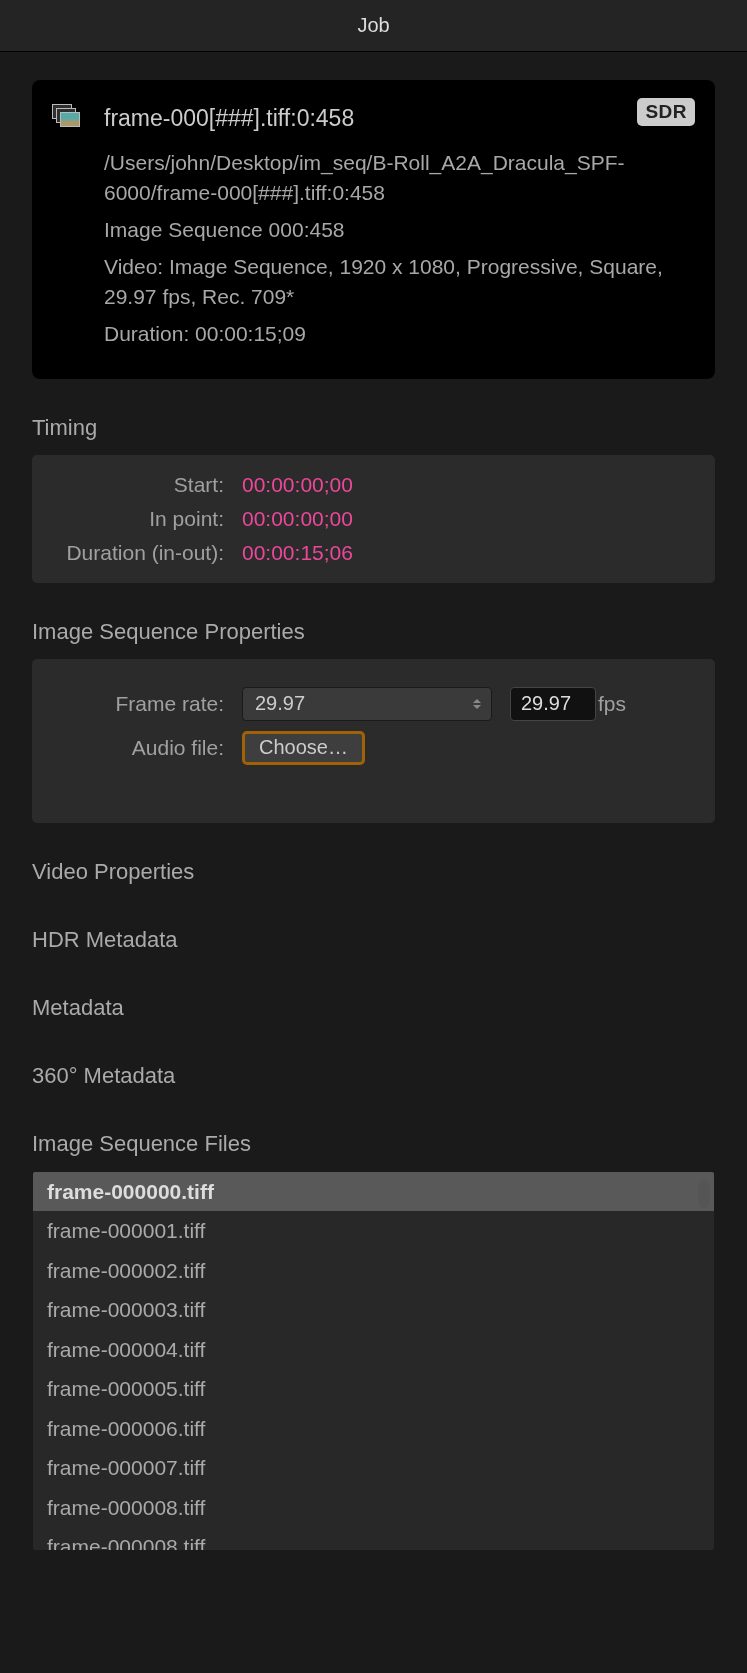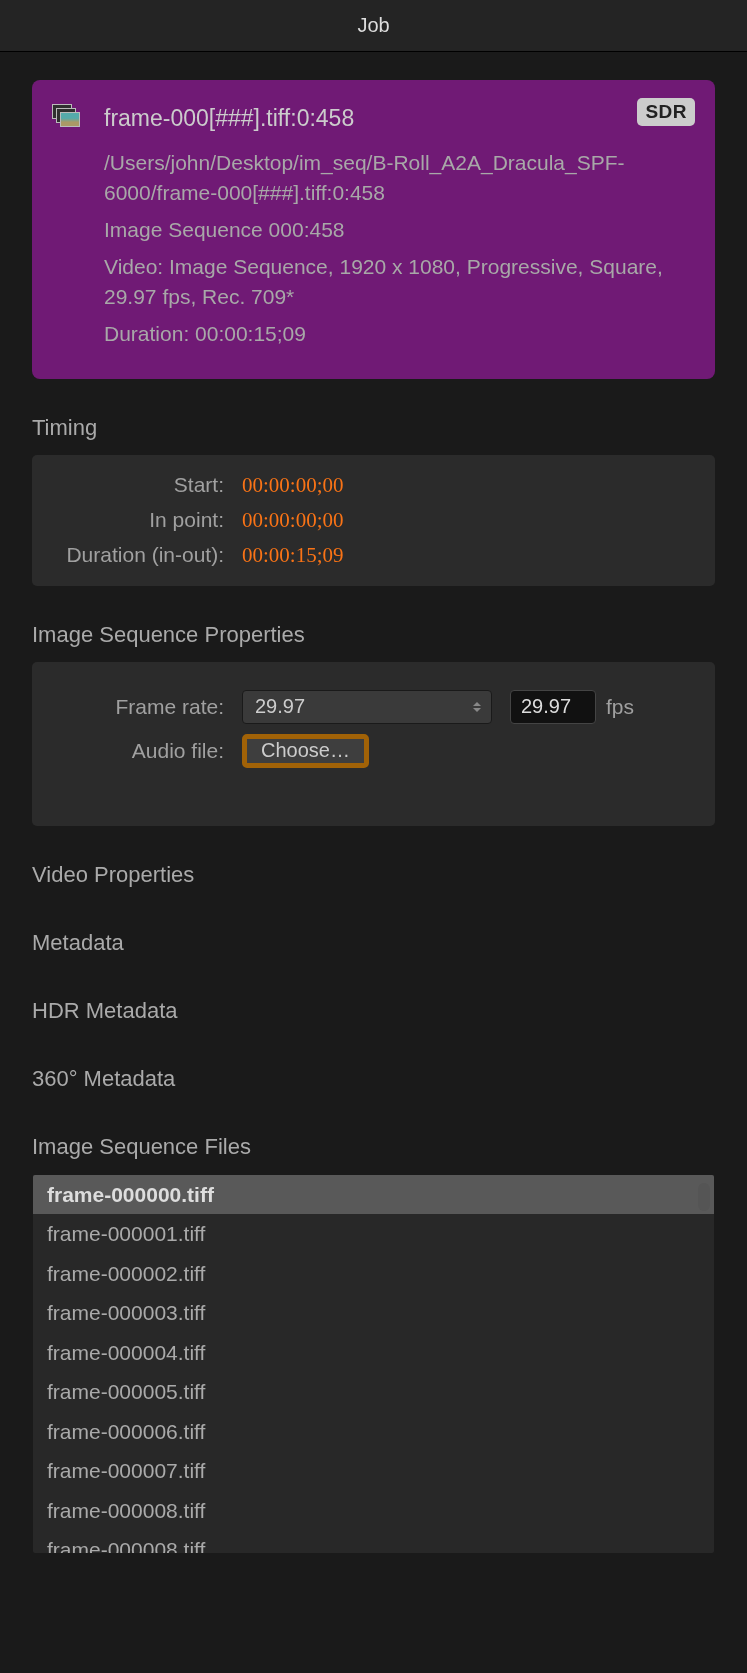--- a/index.html
+++ b/index.html
@@ -28,21 +28,21 @@
       font-size: 20px;
       font-weight: 500;
     }
     .content {
       padding: 28px 32px 28px 32px;
       height: calc(100% - 50px);
       overflow-y: auto;
       position: relative;
     }
     .header-card {
-      background: #701a75;
+      background: #000000;
       border-radius: 8px;
       padding: 22px 20px 22px 20px;
       margin-bottom: 36px;
       display: flex;
       gap: 22px;
       position: relative;
     }
     .icon-stack {
       width: 30px;
       flex-shrink: 0;
@@ -112,22 +112,21 @@
     .prop-row:last-child {
       margin-bottom: 0;
     }
     .prop-label {
       width: 188px;
       text-align: right;
       color: #a0a0a0;
       padding-right: 18px;
     }
     .prop-value {
-      color: #f97316;
-      font-family: Liberation Serif, serif;
+      color: #ec4899;
     }
     .select-control {
       background: #3a3a3a;
       border: 1px solid #1a1a1a;
       border-radius: 4px;
       height: 34px;
       width: 250px;
       display: flex;
       align-items: center;
       padding: 0 12px;
@@ -160,25 +159,25 @@
       height: 34px;
       width: 86px;
       color: #ddd;
       font-size: 20px;
       padding: 0 10px;
       text-align: left;
     }
     .fps-label {
       color: #a0a0a0;
       font-size: 21px;
-      margin-left: 10px;
+      margin-left: 2px;
     }
     .choose-button {
       background: #3e3e3e;
-      border: 5px solid #a16207;
+      border: 3px solid #a16207;
       border-radius: 5px;
       height: 34px;
       padding: 0 14px;
       color: #ccc;
       font-size: 20px;
       display: flex;
       align-items: center;
     }
     .files-panel {
       background: #282828;
@@ -250,21 +249,21 @@
     <div class="prop-row">
       <div class="prop-label">Start:</div>
       <div class="prop-value">00:00:00;00</div>
     </div>
     <div class="prop-row">
       <div class="prop-label">In point:</div>
       <div class="prop-value">00:00:00;00</div>
     </div>
     <div class="prop-row">
       <div class="prop-label">Duration (in-out):</div>
-      <div class="prop-value">00:00:15;09</div>
+      <div class="prop-value">00:00:15;06</div>
     </div>
   </div>
 
   <div class="section-title">Image Sequence Properties</div>
   <div class="imgseq-panel">
     <div class="prop-row">
       <div class="prop-label">Frame rate:</div>
       <div class="select-control">
         <span>29.97</span>
         <span class="select-arrows">
@@ -278,24 +277,24 @@
     <div class="prop-row" style="margin-top:10px;">
       <div class="prop-label">Audio file:</div>
       <div class="choose-button">Choose…</div>
     </div>
   </div>
 
   <div class="disclosure-section">
     <div class="section-title">Video Properties</div>
   </div>
   <div class="disclosure-section">
+    <div class="section-title">HDR Metadata</div>
+  </div>
+  <div class="disclosure-section">
     <div class="section-title">Metadata</div>
-  </div>
-  <div class="disclosure-section">
-    <div class="section-title">HDR Metadata</div>
   </div>
   <div class="disclosure-section">
     <div class="section-title">360° Metadata</div>
   </div>
 
   <div class="section-title">Image Sequence Files</div>
   <div class="files-panel">
     <div class="file-row selected">frame-000000.tiff</div>
     <div class="file-row">frame-000001.tiff</div>
     <div class="file-row">frame-000002.tiff</div>

